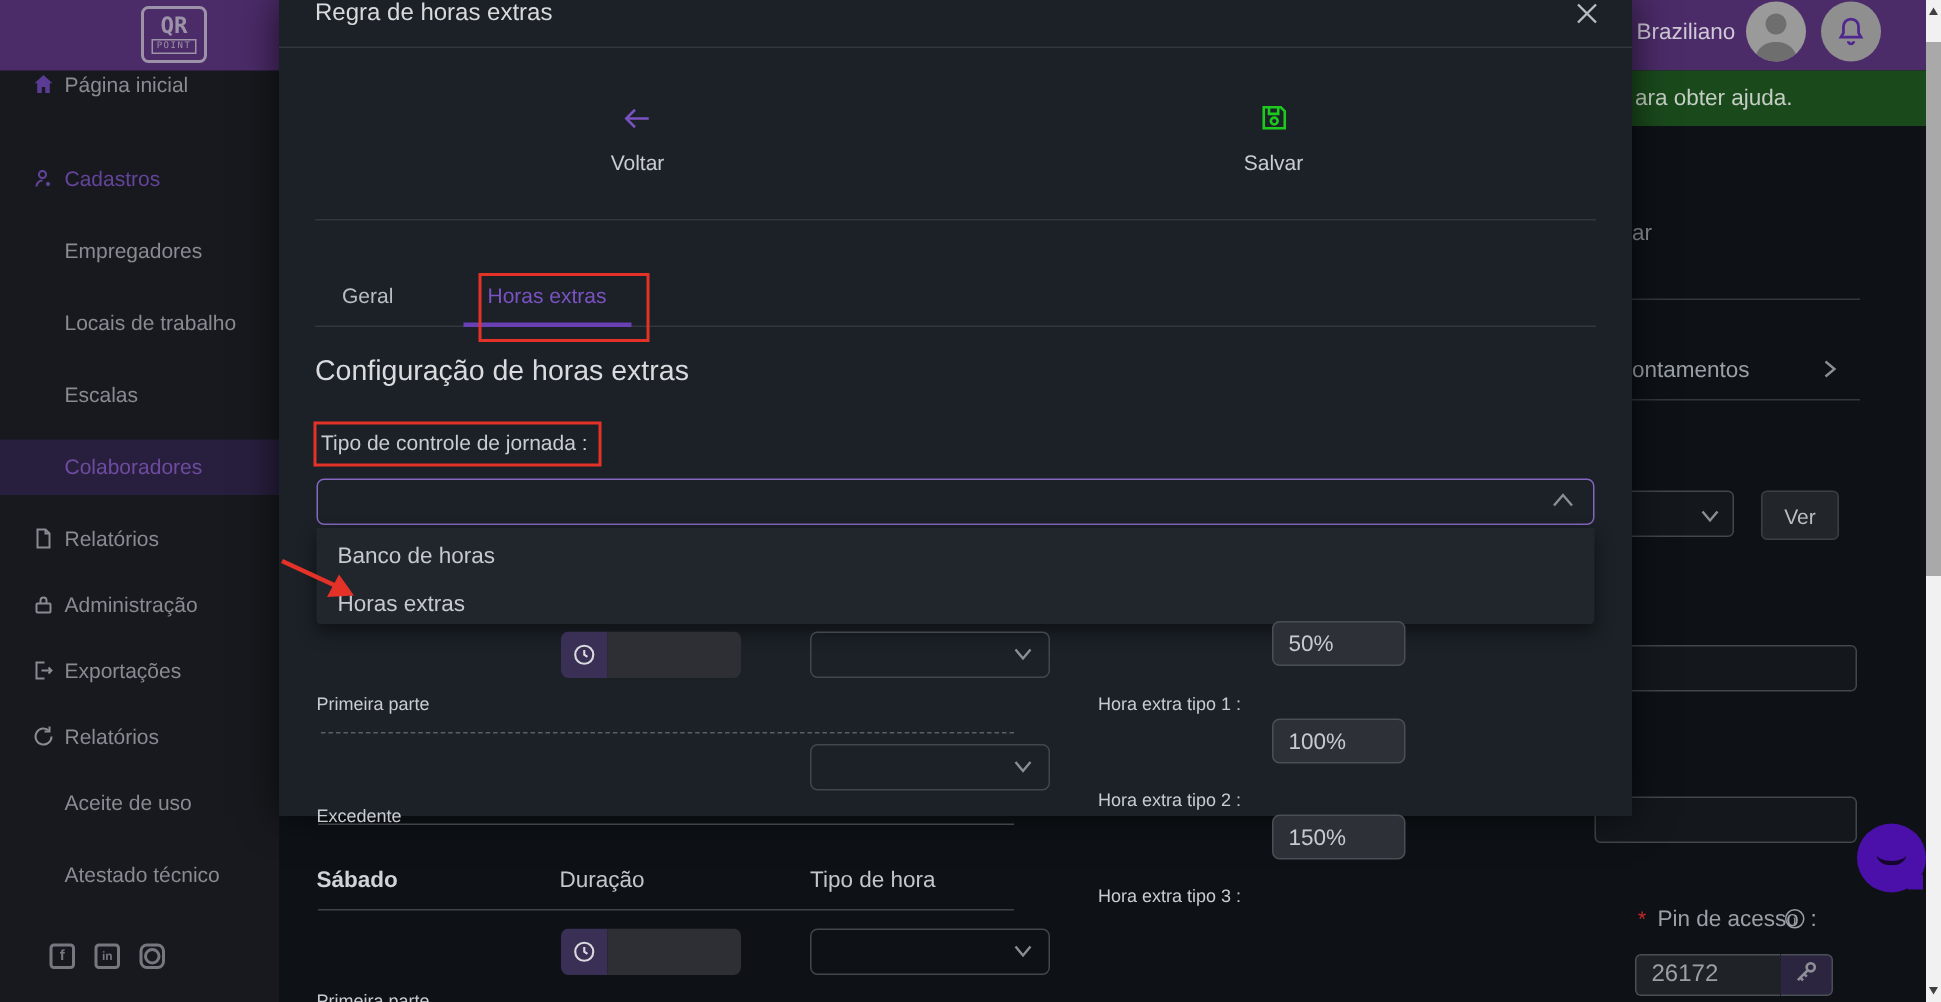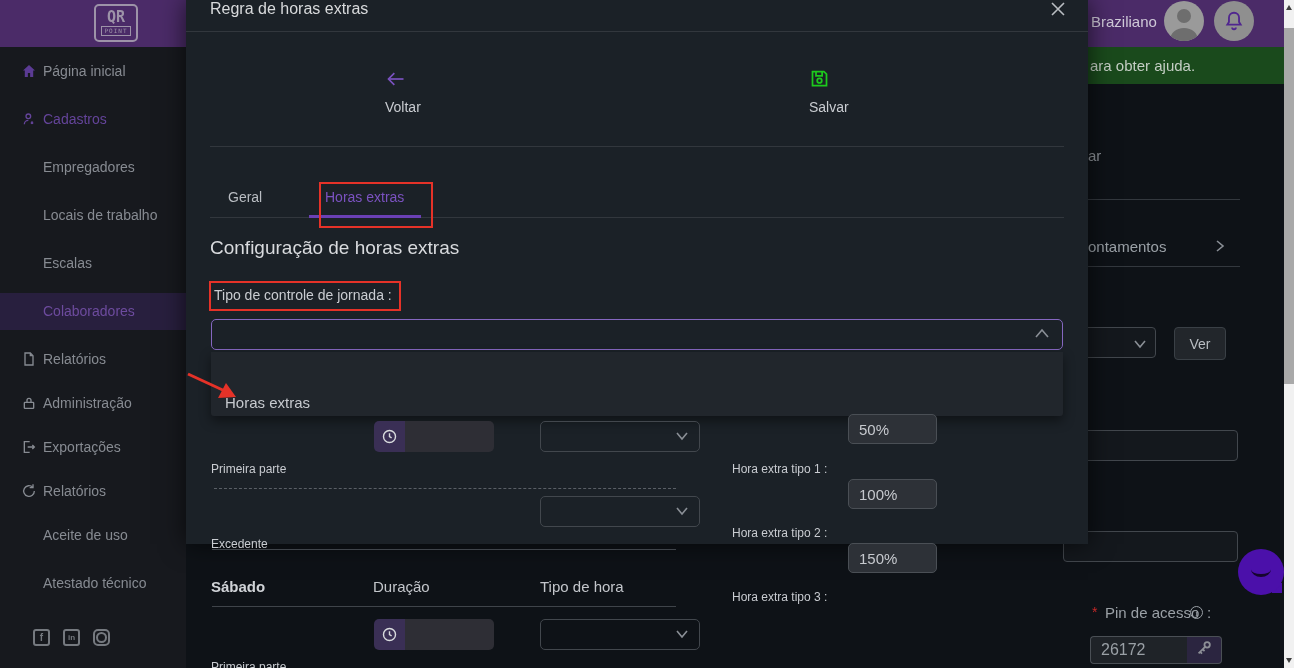--- a/index.html
+++ b/index.html
@@ -64,21 +64,21 @@
   #sb-thumb{left:0;top:28px;width:10px;height:356px;background:#a9a9a9;}
   .sb-arrow{left:2px;width:0;height:0;border-left:3px solid transparent;border-right:3px solid transparent;}
   #sb-up{top:5px;border-bottom:5px solid #404040;}
   #sb-down{top:658px;border-top:5px solid #404040;}
 
   
   #modal{left:186px;top:0;width:902px;height:544px;background:#1b2127;z-index:10;box-shadow:0 0 24px rgba(0,0,0,.65);}
   #modal-title{left:24px;top:0px;font-size:16px;color:#d8dadc;}
   #close-btn{left:864px;top:1px;width:16px;height:16px;cursor:pointer;}
   .divider{position:absolute;height:1px;background:#32373d;}
-  .tool-btn{position:absolute;width:80px;text-align:left;cursor:pointer;}
+  .tool-btn{position:absolute;width:80px;text-align:center;cursor:pointer;}
   .tool-btn .t-lbl{display:block;margin-top:6px;font-size:14px;color:#c9ccd1;}
   #tab-geral{left:42px;top:189px;font-size:14px;color:#b9bdc2;cursor:pointer;}
   #tab-he{left:139px;top:189px;font-size:14px;color:#7b52c1;cursor:pointer;}
   #tab-indicator{left:123px;top:215px;width:112px;height:3px;background:#6a40b5;}
   #heading{left:24px;top:237px;font-size:19px;font-weight:400;color:#d9dbde;}
   #jornada-label{left:28px;top:287px;font-size:14px;color:#c9ccd1;}
   #main-select{left:25px;top:319px;width:852px;height:31px;border:1.5px solid #8567c0;border-radius:5px;box-sizing:border-box;cursor:pointer;}
   #main-select svg{position:absolute;right:12px;top:8px;}
   #dd-menu{left:25px;top:352px;width:852px;height:64px;background:#21262c;box-shadow:0 5px 12px rgba(0,0,0,.45);border-radius:0 0 3px 3px;}
   .dd-opt{position:absolute;left:0;width:852px;height:32px;font-size:15px;color:#c6c9ce;cursor:pointer;}
@@ -106,21 +106,21 @@
 <div id="app">
 
   <div id="sidebar" class="abs">
     <div id="sidebar-header" class="abs">
       <div id="logo" class="abs">
         <span class="qr">QR</span>
         <span class="point">POINT</span>
       </div>
     </div>
 
-    <div class="nav-item abs" style="top:63px;">
+    <div class="nav-item abs" style="top:48px;">
       <span class="ic">
         <svg width="16" height="16" viewBox="0 0 24 24">
             <path d="M12 3l9 8.2h-2.7V21h-4.6v-6h-3.4v6H5.7v-9.8H3z" fill="#5b3b94"></path>
           </svg>
       </span>
       <span class="lbl">Página inicial</span>
     </div>
 
     <div class="nav-item abs purple" style="top:111px;">
       <span class="ic">
@@ -312,20 +312,23 @@
 
     <span id="jornada-label" class="abs">Tipo de controle de jornada :</span>
 
     <div id="main-select" class="abs">
       <svg width="16" height="11" viewBox="0 0 16 11">
           <polyline points="2,9 8,2 14,9" class="chev"></polyline>
         </svg>
     </div>
 
     <div id="dd-menu" class="abs">
+      <div class="dd-opt" style="top:2px;">
+        <span>Banco de horas</span>
+      </div>
       <div class="dd-opt" style="top:34px;">
         <span>Horas extras</span>
       </div>
     </div>
 
     <span class="form-label" style="left:25px;top:422px;">Primeira parte</span>
     <div class="time-input" style="left:188px;top:421px;">
       <span class="time-ic">
         <svg width="17" height="17" viewBox="0 0 24 24" fill="none" stroke="#d8dadd" stroke-width="2">
           <circle cx="12" cy="12" r="8.5"></circle>

